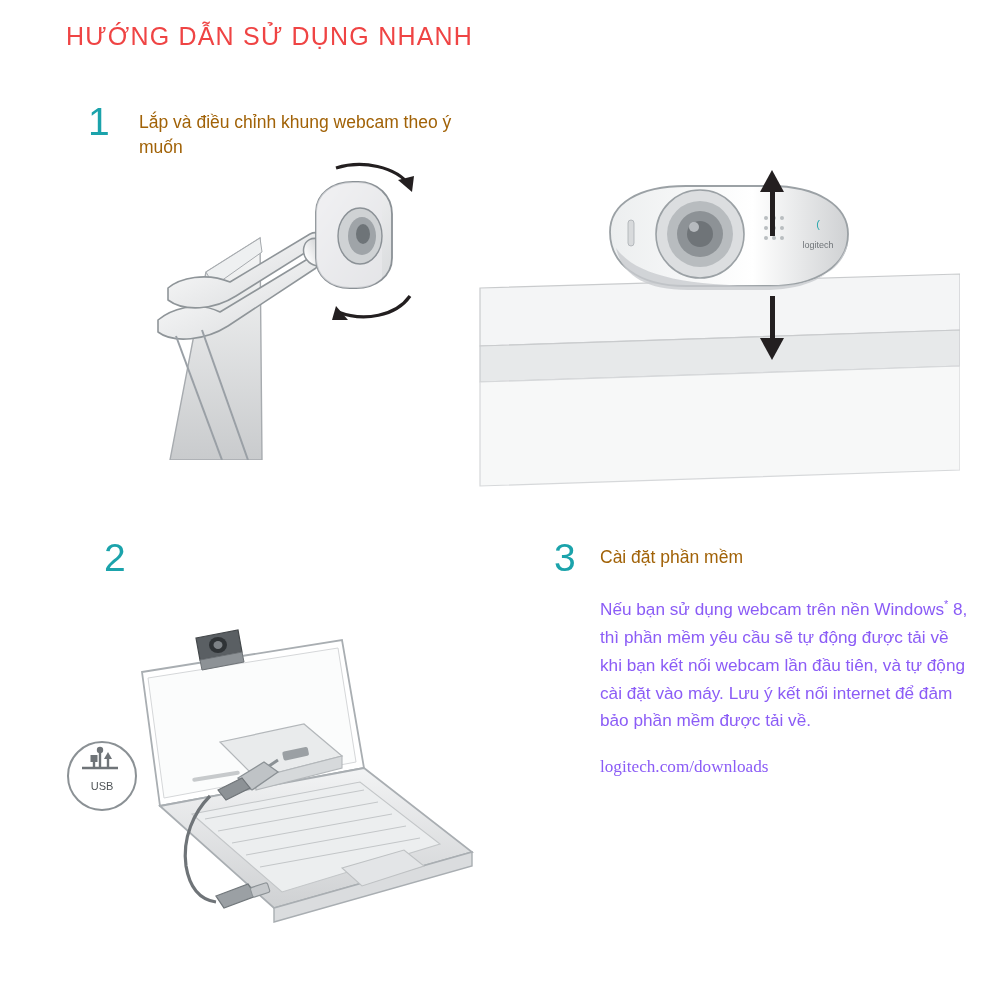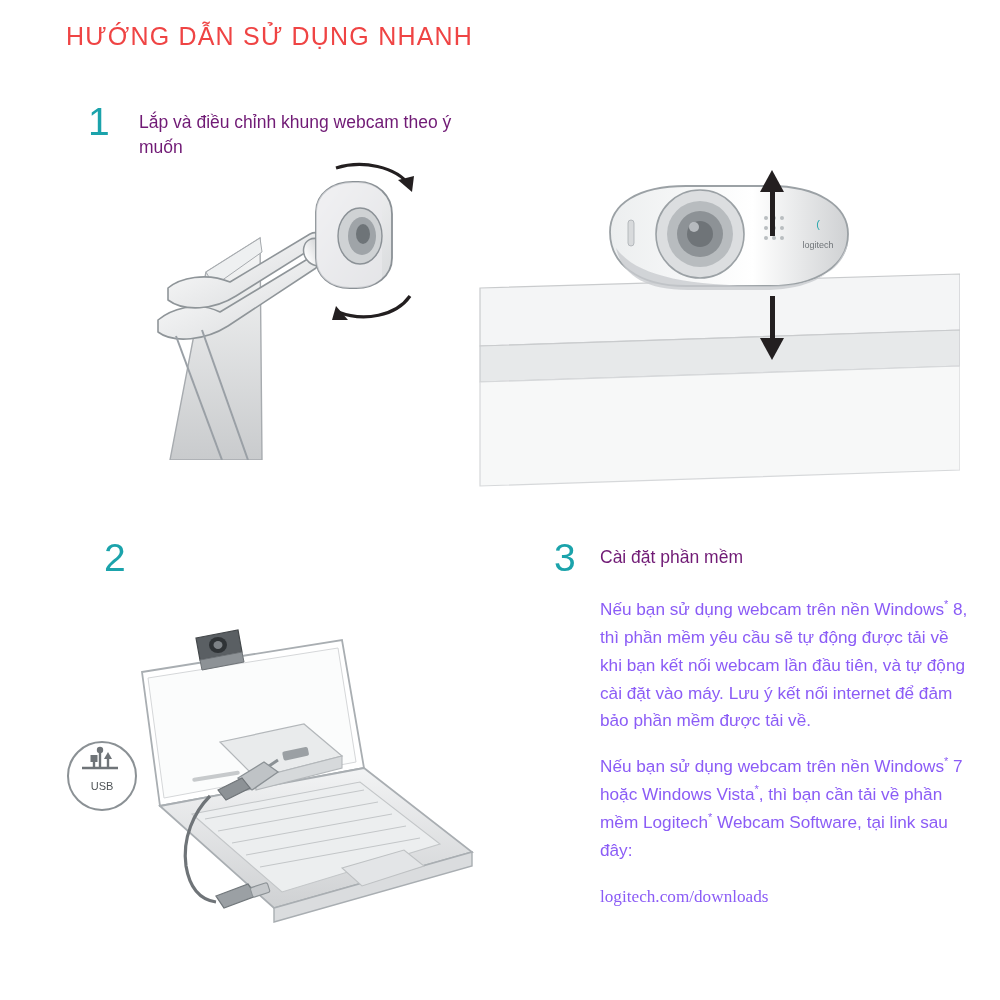--- a/index.html
+++ b/index.html
@@ -40,21 +40,21 @@
     position: absolute;
     color: #1ba3ab;
     font-size: 39px;
     font-weight: 400;
     line-height: 1;
   }
   .step-text {
     position: absolute;
     font-size: 17.5px;
     line-height: 1.45;
-    color: #701a75;
+    color: #a16207;
   }
 
   #step1-num { left: 88px;  top: 102px; }
   #step1-text{ left: 139px; top: 110px; width: 360px; }
 
   #step2-num { left: 104px; top: 538px; }
   #step2-text{ left: 140px; top: 545px; width: 380px; }
 
   #step3-num { left: 554px; top: 538px; }
   #step3-text{ left: 600px; top: 545px; width: 380px; }
@@ -271,17 +271,16 @@
         <text x="60" y="190" font-family="'Liberation Sans', sans-serif" font-size="11" fill="#4f5457" text-anchor="middle">USB</text>
       </g>
     </svg>
   </div>
 
   <div class="step-num" id="step3-num">3</div>
   <div class="step-text" id="step3-text">Cài đặt phần mềm</div>
 
   <div class="body-copy">
     <p><span>Nếu bạn sử dụng webcam trên nền Windows</span><span class="sup">*</span><span> 8, thì phần mềm yêu cầu sẽ tự động được tải về khi bạn kết nối webcam lần đầu tiên, và tự động cài đặt vào máy. Lưu ý kết nối internet để đảm bảo phần mềm được tải về.</span></p>
-    <p><span>Nếu bạn sử dụng webcam trên nền Windows</span><span class="sup">*</span><span> 7 hoặc Windows Vista</span><span class="sup">*</span><span>, thì bạn cần tải về phần mềm Logitech</span><span class="sup">*</span><span> Webcam Software, tại link sau đây:</span></p>
     <p>logitech.com/downloads</p>
   </div>
 
 </div>
 
 </body></html>

